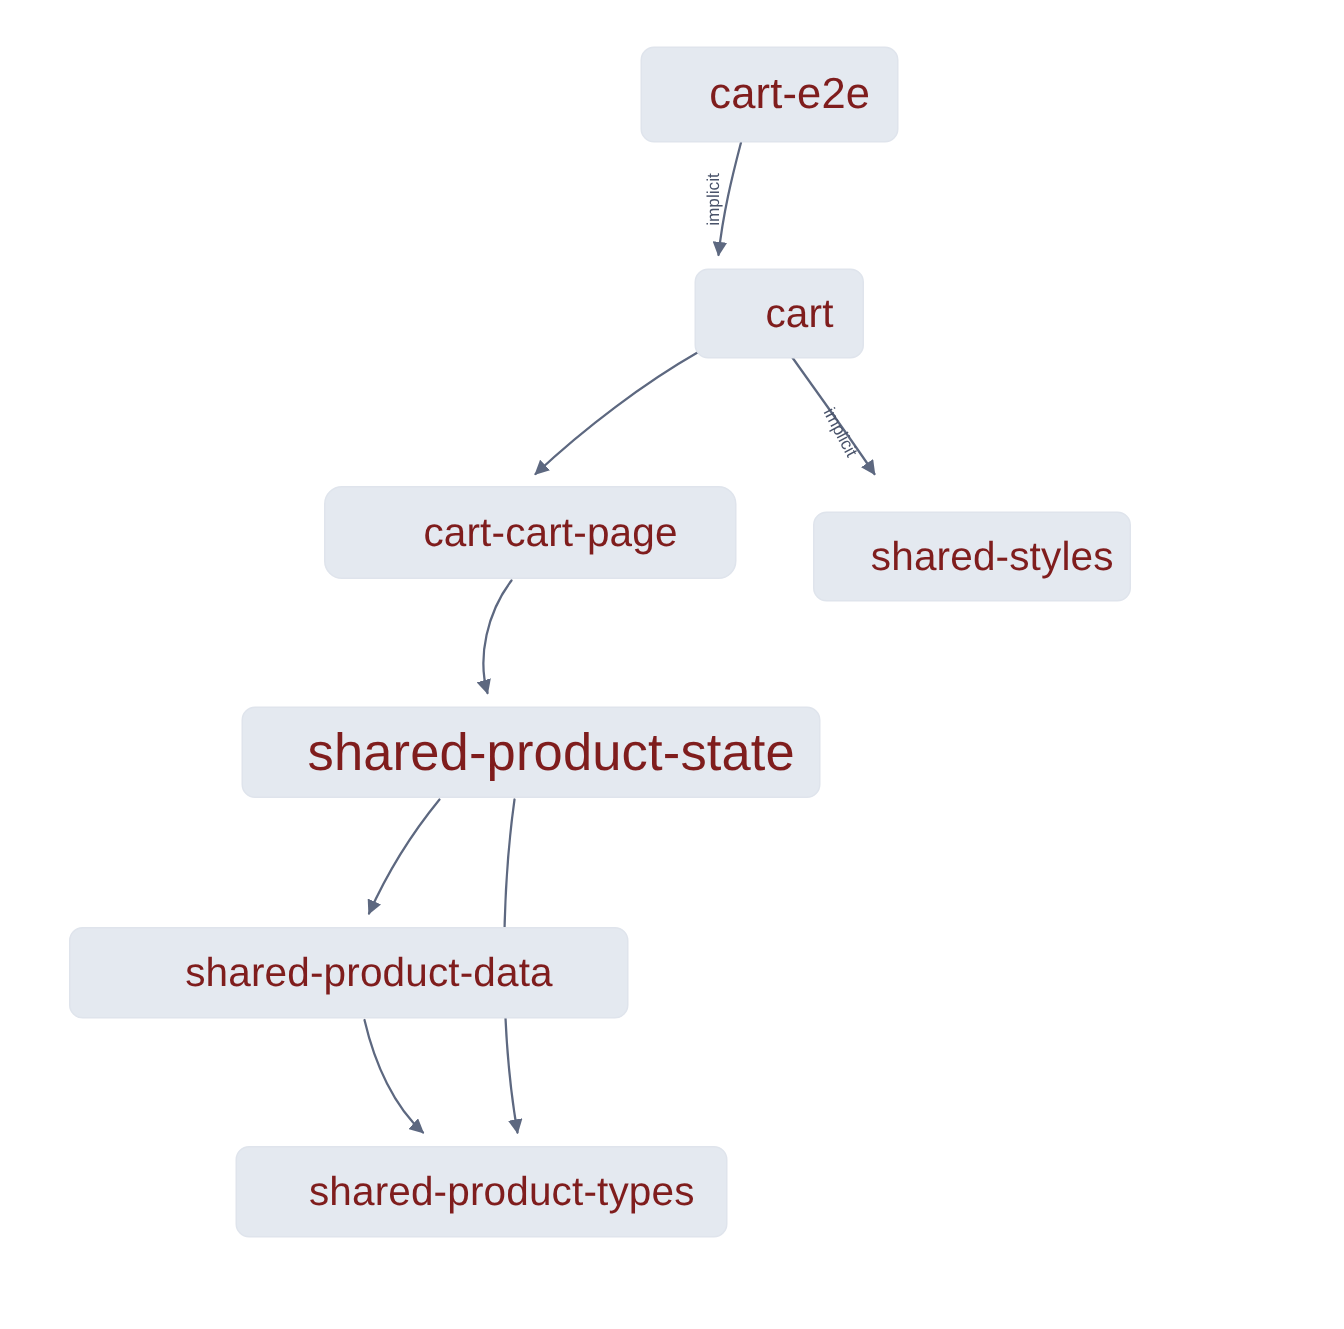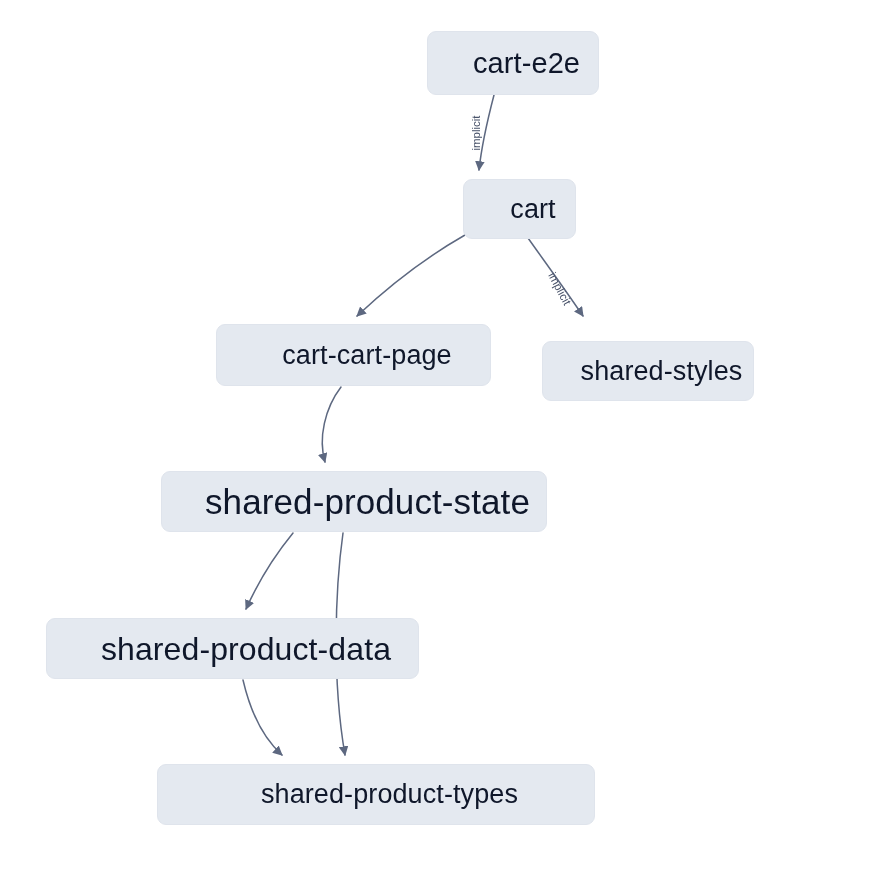--- a/index.html
+++ b/index.html
@@ -24,21 +24,21 @@
     width: 896px;
     height: 886px;
     pointer-events: none;
   }
   .graph-node {
     position: absolute;
     box-sizing: border-box;
     background: #e4e9f0;
     border: 1px solid #dfe4ec;
     border-radius: 9px;
-    color: #0f172a;
+    color: #7f1d1d;
     display: flex;
     align-items: center;
     justify-content: center;
     font-family: "Liberation Sans", sans-serif;
     font-weight: 400;
     letter-spacing: 0.1px;
     white-space: nowrap;
     z-index: 3;
     padding-left: 27px;
   }
@@ -92,37 +92,37 @@
   </svg>
 
   <div class="graph-node" style="left:427px; top:31px; width:172px; height:64px; font-size:29px;">
     <span class="node-label">cart-e2e</span>
   </div>
 
   <div class="graph-node" style="left:463px; top:179px; width:113px; height:60px; font-size:27px;">
     <span class="node-label">cart</span>
   </div>
 
-  <div class="graph-node" style="left:216px; top:324px; width:275px; height:62px; font-size:27px;">
+  <div class="graph-node" style="left:216px; top:324px; width:275px; height:62px; font-size:27px;border-radius:12px;">
     <span class="node-label">cart-cart-page</span>
   </div>
 
   <div class="graph-node" style="left:542px; top:325px; width:212px; height:60px; font-size:27px;margin-top:16px;">
     <span class="node-label">shared-styles</span>
   </div>
 
   <div class="graph-node" style="left:161px; top:471px; width:386px; height:61px; font-size:35px;">
     <span class="node-label">shared-product-state</span>
   </div>
 
-  <div class="graph-node" style="left:46px; top:618px; width:373px; height:61px; font-size:32px;">
+  <div class="graph-node" style="left:46px; top:618px; width:373px; height:61px; font-size:27px;">
     <span class="node-label">shared-product-data</span>
   </div>
 
-  <div class="graph-node" style="left:157px; top:764px; width:438px; height:61px; font-size:27px;">
+  <div class="graph-node" style="left:157px; top:764px; width:328px; height:61px; font-size:27px;">
     <span class="node-label">shared-product-types</span>
   </div>
 
   <div class="edge-label" style="left:477px; top:133px; transform: translate(-50%,-50%) rotate(-90deg);">implicit</div>
 
   <div class="edge-label" style="left:559px; top:289px; transform: translate(-50%,-50%) rotate(62deg);">implicit</div>
 
 </div>
 
 </body></html>

